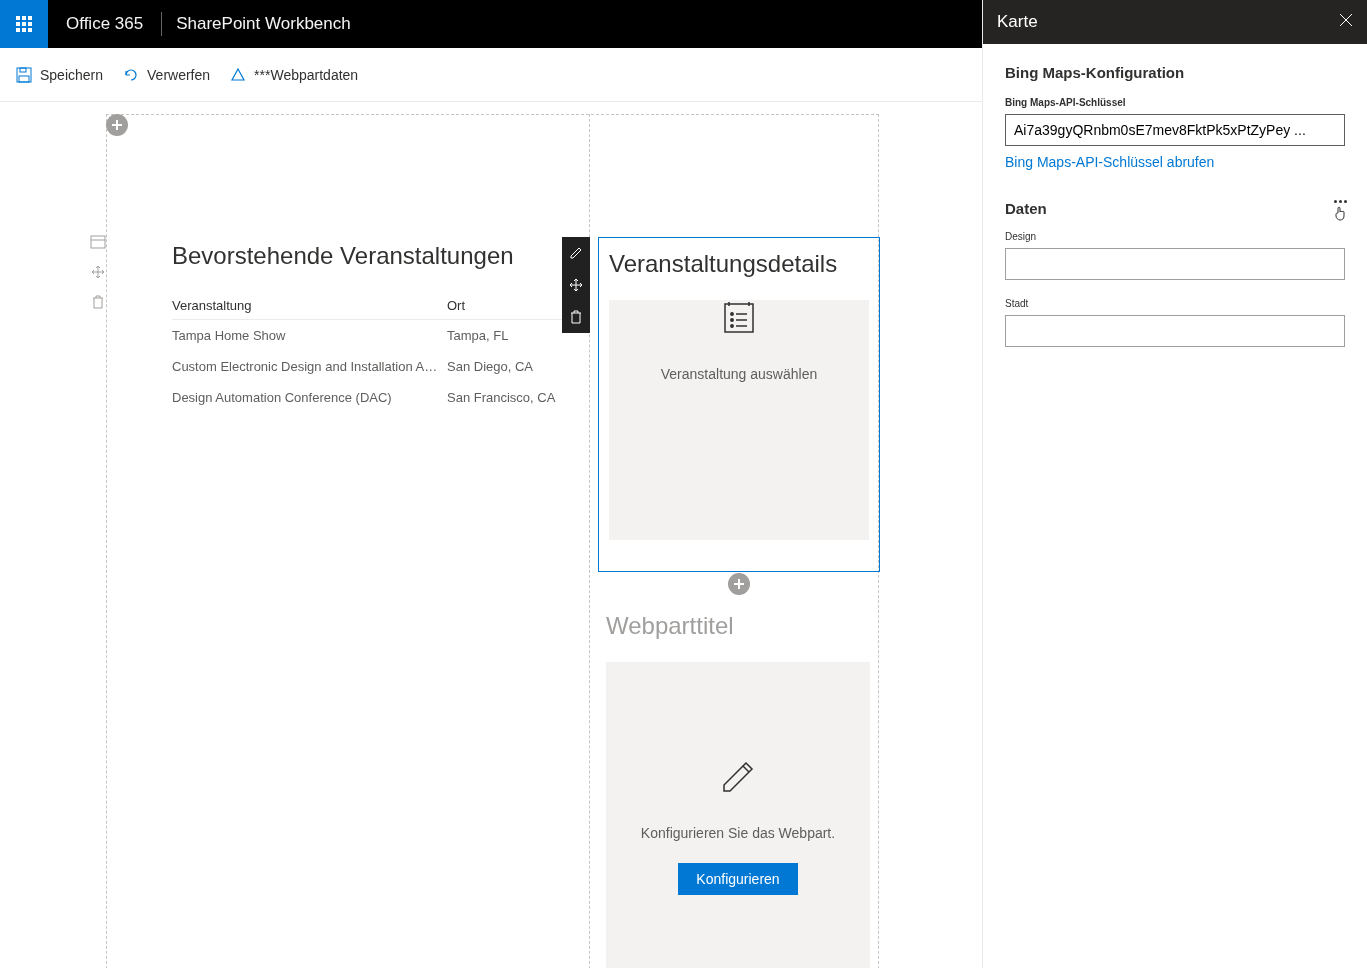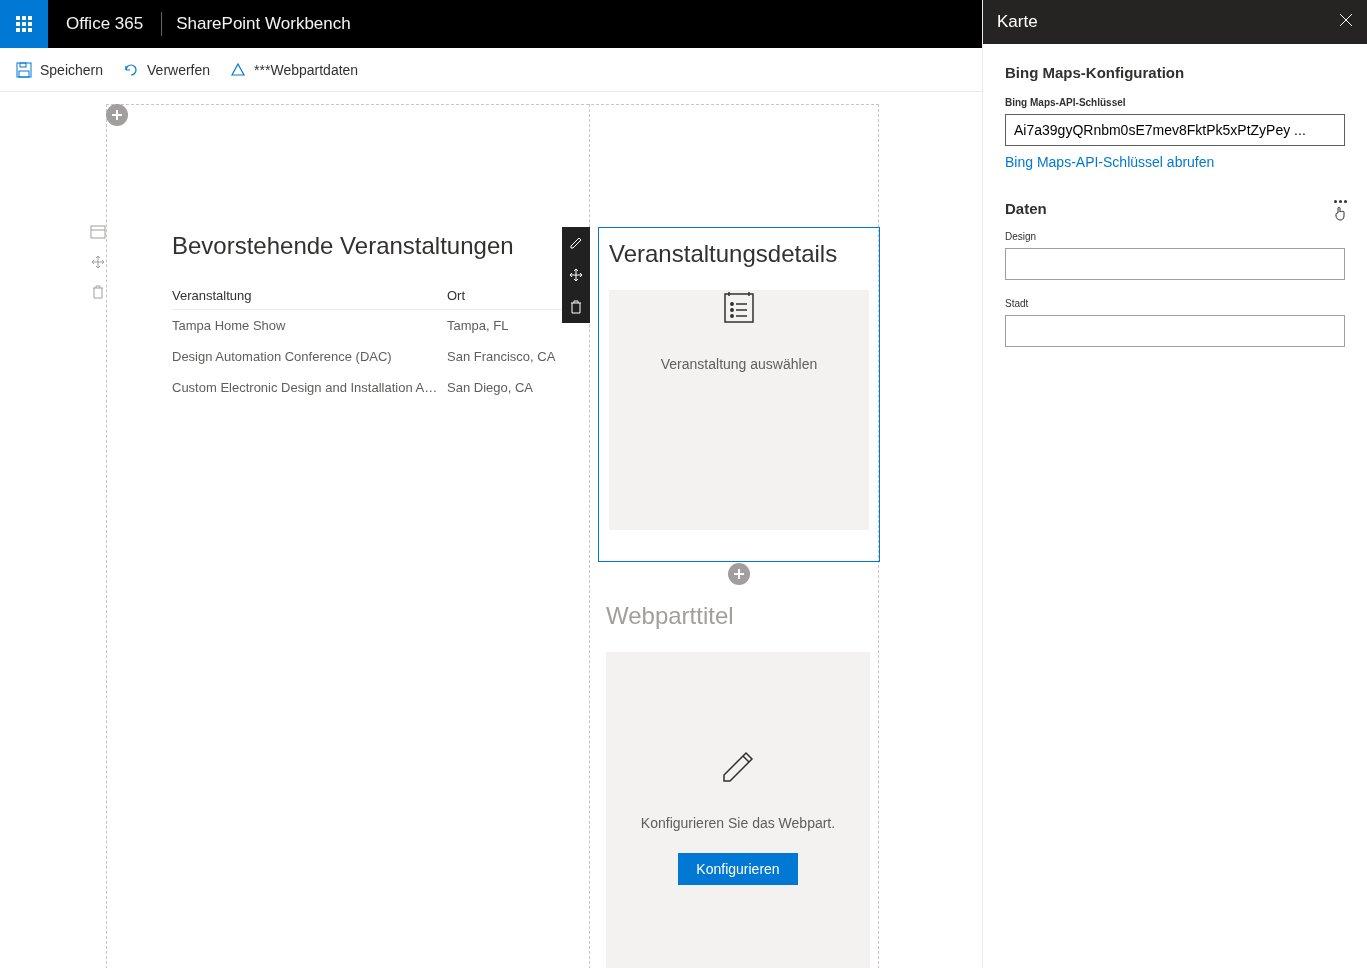--- a/index.html
+++ b/index.html
@@ -19,21 +19,21 @@
   body{margin:0;font-family:"Segoe UI",Tahoma,Arial,sans-serif;font-size:14px;color:var(--gray-dark);background:var(--white);width:1367px;height:968px;overflow:hidden;position:relative;}
   
   .topbar{height:48px;background:var(--black);color:var(--white);display:flex;align-items:center;}
   .waffle{width:48px;height:48px;background:var(--blue);display:flex;align-items:center;justify-content:center;}
   .waffle-grid{display:grid;grid-template-columns:repeat(3,4px);grid-gap:2px;}
   .waffle-grid span{width:4px;height:4px;background:var(--white);}
   .brand{padding:0 18px;font-size:17px;color:#f4f4f4;}
   .brand-divider{width:1px;height:24px;background:#666;}
   .app-title{padding:0 14px;font-size:17px;color:#f4f4f4;}
   
-  .cmdbar{height:44px;display:flex;align-items:center;justify-content:space-between;padding:0 8px 0 6px;border-bottom:1px solid var(--gray-border);}
+  .cmdbar{height:54px;display:flex;align-items:center;justify-content:space-between;padding:0 8px 0 6px;border-bottom:1px solid var(--gray-border);}
   .cmd-left,.cmd-right{display:flex;align-items:center;}
   .cmd{display:flex;align-items:center;padding:0 10px;height:40px;color:var(--gray-dark);cursor:pointer;}
   .cmd svg{margin-right:8px;}
   
   .workspace{position:relative;padding:10px 0 0 4px;}
   
   .page-shell{position:absolute;left:106px;top:12px;width:773px;height:880px;border:1px dashed #c8c6c4;}
   
   .col-split{position:absolute;left:589px;top:12px;width:1px;height:880px;border-left:1px dashed #c8c6c4;}
   
@@ -180,26 +180,26 @@
     <div class="tbl">
       <div class="tbl-head">
         <div class="c1">Veranstaltung</div>
         <div class="c2">Ort</div>
       </div>
       <div class="tbl-row">
         <div class="c1">Tampa Home Show</div>
         <div class="c2">Tampa, FL</div>
       </div>
       <div class="tbl-row">
+        <div class="c1">Custom Electronic Design and Installation As...</div>
+        <div class="c2">San Diego, CA</div>
+      </div>
+      <div class="tbl-row">
         <div class="c1">Design Automation Conference (DAC)</div>
         <div class="c2">San Francisco, CA</div>
-      </div>
-      <div class="tbl-row">
-        <div class="c1">Custom Electronic Design and Installation As...</div>
-        <div class="c2">San Diego, CA</div>
       </div>
     </div>
   </div>
 
   <div class="sel-toolbar">
     <div>
         <svg width="14" height="14" viewBox="0 0 14 14" fill="none" stroke="#fff">
           <path d="M2 12 L2 10 L10 2 L12 4 L4 12 Z"></path>
         </svg>
       </div>

